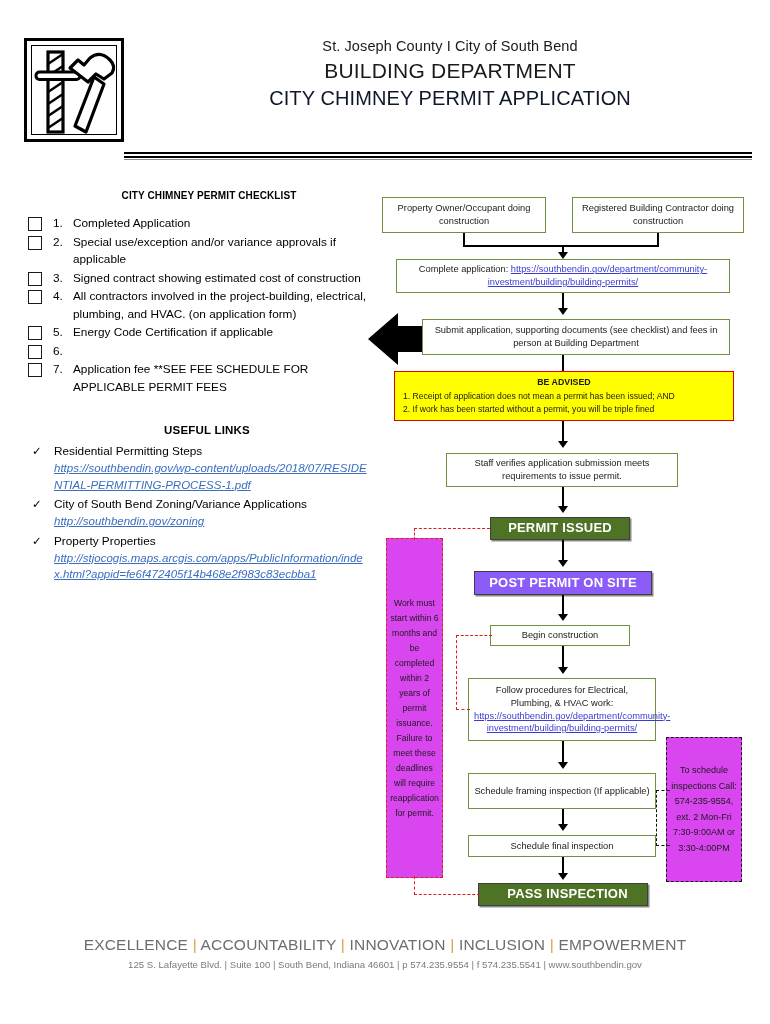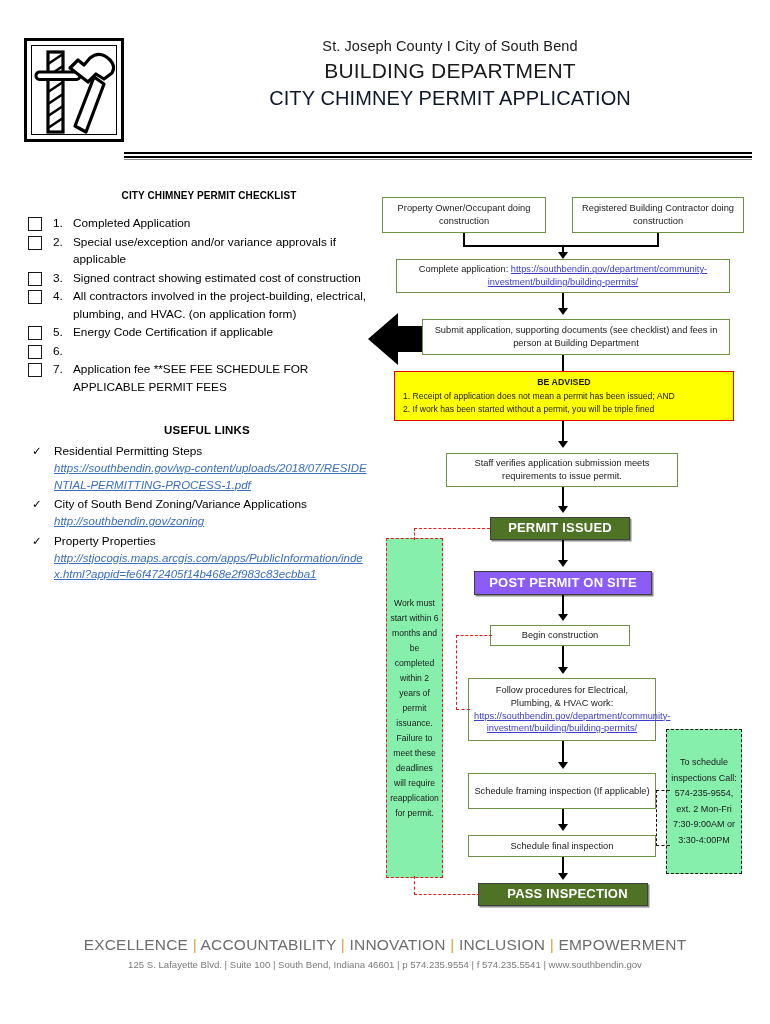--- a/index.html
+++ b/index.html
@@ -78,26 +78,26 @@
   .banner.red{background:#8b5cf6;}
   .fbox.advised{
     background:#ffff00;border:1.5px solid #e00000;
     font-size:8.6px;line-height:12.4px;text-align:left;padding:4px 8px;
     align-items:flex-start;
   }
   .advised .hd{display:block;text-align:center;font-weight:bold;font-size:8.8px;margin-bottom:2px;}
   .advised .ln{display:block;}
 
   .dashbox{
-    position:absolute;box-sizing:border-box;background:#86efac;
+    position:absolute;box-sizing:border-box;background:#d946ef;
     border:1.5px dashed #e01b1b;
     display:flex;align-items:center;justify-content:center;text-align:center;
     font-size:8.6px;line-height:15px;color:#1a1a1a;padding:2px;
   }
-  .dashbox.black{border:1.5px dashed #111;font-size:9px;line-height:15.5px;}
+  .dashbox.black{border:1.5px dashed #111;font-size:9px;line-height:15.5px;margin-top:8px;}
 
   
   .vline{position:absolute;background:#000;width:1.7px;}
   .hline{position:absolute;background:#000;height:1.7px;}
   .arrow-d{
     position:absolute;width:0;height:0;
     border-left:5.2px solid transparent;border-right:5.2px solid transparent;
     border-top:7px solid #000;
   }
   .rdash-h{position:absolute;height:0;border-top:1.5px dashed #e01b1b;}

